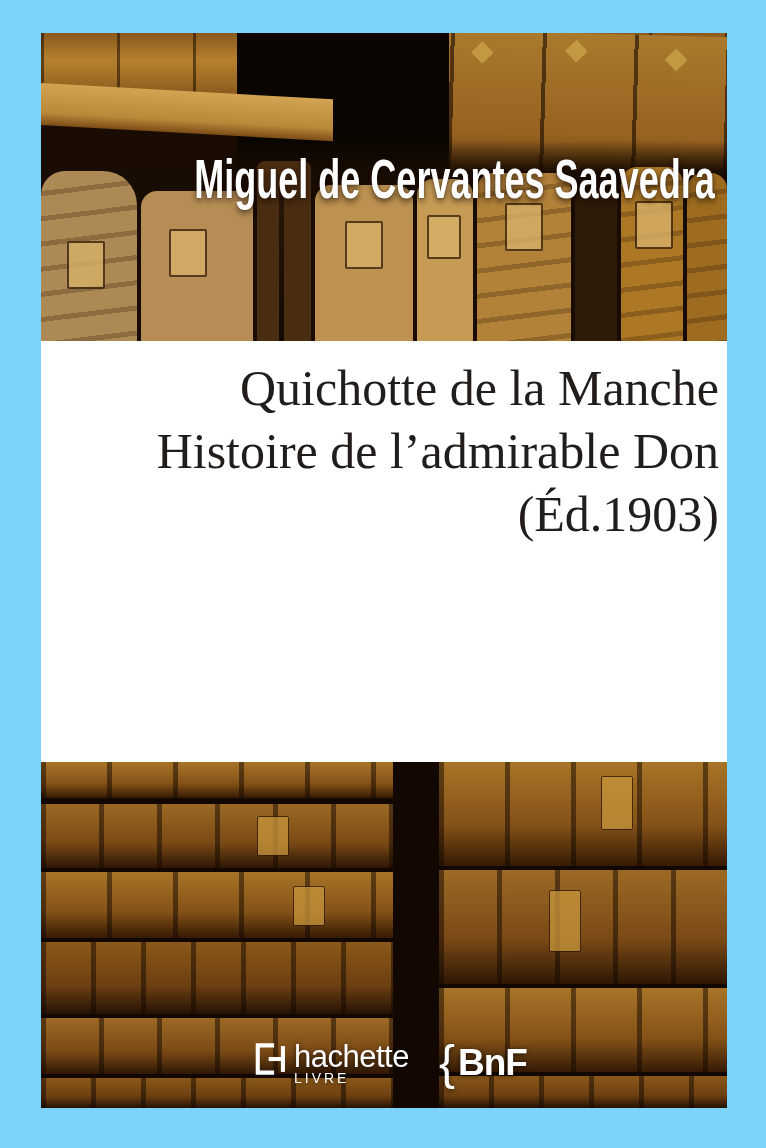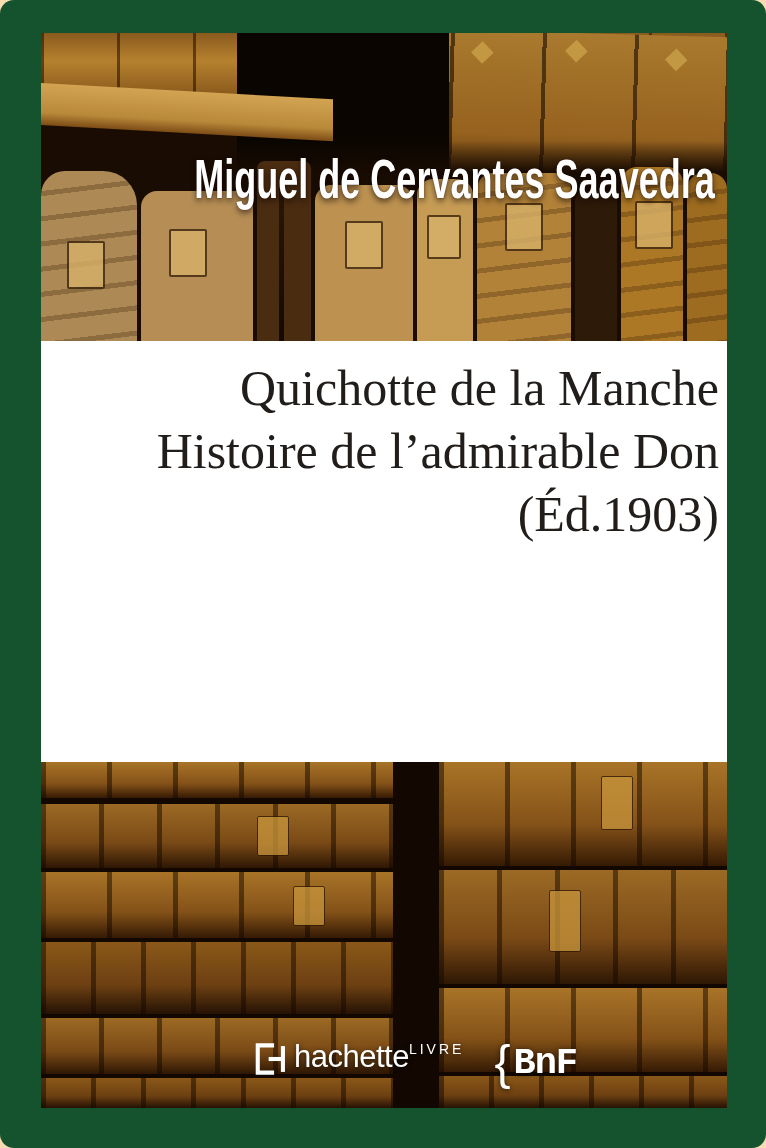--- a/index.html
+++ b/index.html
@@ -2,21 +2,21 @@
 <html><head>
 <meta charset="utf-8">
 <style>
   html,body{margin:0;padding:0;}
   body{
     width:766px;height:1148px;
     font-family:"Liberation Sans", sans-serif;
     background:#f7dcb2;
     position:relative;overflow:hidden;
   }
-  .canvas{position:absolute;left:0;top:0;width:766px;height:1148px;background:#14532d;border-radius:14px;}
+  .canvas{position:absolute;left:0;top:0;width:766px;height:1148px;background:#7dd3fc;}
 
   
   .photo-top{
     position:absolute;left:41px;top:33px;width:686px;height:308px;
     background:#1a0c03;overflow:hidden;
   }
   .band-top{
     position:absolute;left:0;top:0;width:686px;height:62px;
     background-image:
       repeating-linear-gradient(90deg, rgba(30,12,0,.55) 0 3px, rgba(0,0,0,0) 3px 76px),
@@ -75,26 +75,26 @@
   .c3{background-image:repeating-linear-gradient(90deg, rgba(18,7,0,.5) 0 5px, rgba(0,0,0,0) 5px 50px),
       linear-gradient(180deg,#8a5818,#6d4012 60%,#251204);}
   .blbl{position:absolute;width:30px;height:38px;background:#c8963c;border:1px solid #2e1704;opacity:.75;border-radius:2px;}
 
   .logos{
     position:absolute;left:212px;top:280px;
     display:flex;align-items:flex-start;gap:30px;
     color:#ffffff;text-shadow:0 1px 5px rgba(0,0,0,.65);
   }
   .hachette{display:flex;align-items:flex-start;gap:7px;}
-  .hachette-text{display:flex;flex-direction:row;}
+  .hachette-text{display:flex;flex-direction:column;}
   .hachette-name{font-size:31px;line-height:29px;letter-spacing:-.5px;font-weight:400;}
   .hachette-sub{font-size:14px;line-height:13px;letter-spacing:3px;margin-top:1px;font-weight:400;}
   .bnf{display:flex;align-items:center;margin-top:1px;}
   .bnf-brace{font-size:48px;line-height:40px;font-weight:400;margin-right:3px;}
-  .bnf-name{font-size:37px;line-height:40px;font-weight:bold;letter-spacing:-1px;font-family:Liberation Mono, monospace;}
+  .bnf-name{font-size:37px;line-height:40px;font-weight:bold;letter-spacing:-1px;}
 </style>
 </head>
 <body>
 
 <div class="canvas">
 
   <div class="photo-top">
     <div class="band-top"></div>
     <div class="upper-right-books">
       <div class="ornament" style="left:116px;top:14px;"></div>

